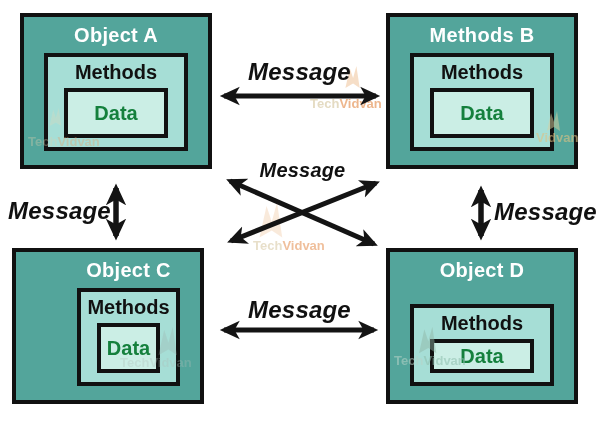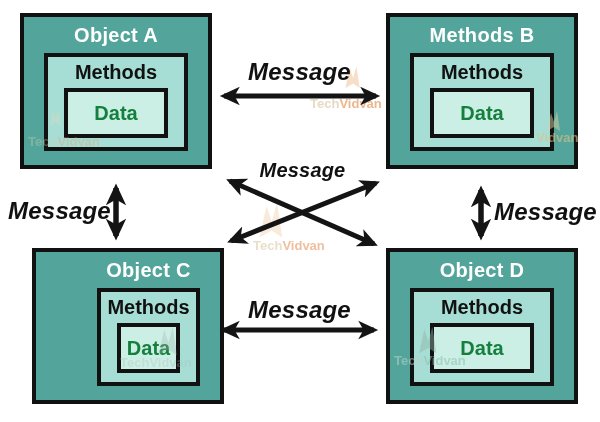--- a/index.html
+++ b/index.html
@@ -9,22 +9,22 @@
   }
   
   .obj{
     position:absolute;width:192px;height:156px;box-sizing:border-box;
     background:var(--object-fill,#53A59B);
     border:4px solid var(--box-border,#111);
     display:flex;flex-direction:column;z-index:1;
   }
   #obj-a{left:20px;top:13px;}
   #obj-b{left:386px;top:13px;}
-  #obj-c{left:32px;top:248px;padding-left:41px;}
-  #obj-d{left:386px;top:248px;}
+  #obj-c{left:12px;top:248px;padding-left:41px;}
+  #obj-d{left:386px;top:248px;gap:16px;}
   .obj-title{
     height:36px;display:flex;align-items:center;justify-content:center;
     color:var(--object-title-text,#fff);font-size:20px;font-weight:bold;letter-spacing:.3px;
   }
   .methods{
     flex:1;margin:0 20px 14px 20px;box-sizing:border-box;
     background:var(--methods-fill,#A6DED6);
     border:4px solid var(--box-border,#111);
     display:flex;flex-direction:column;
   }

